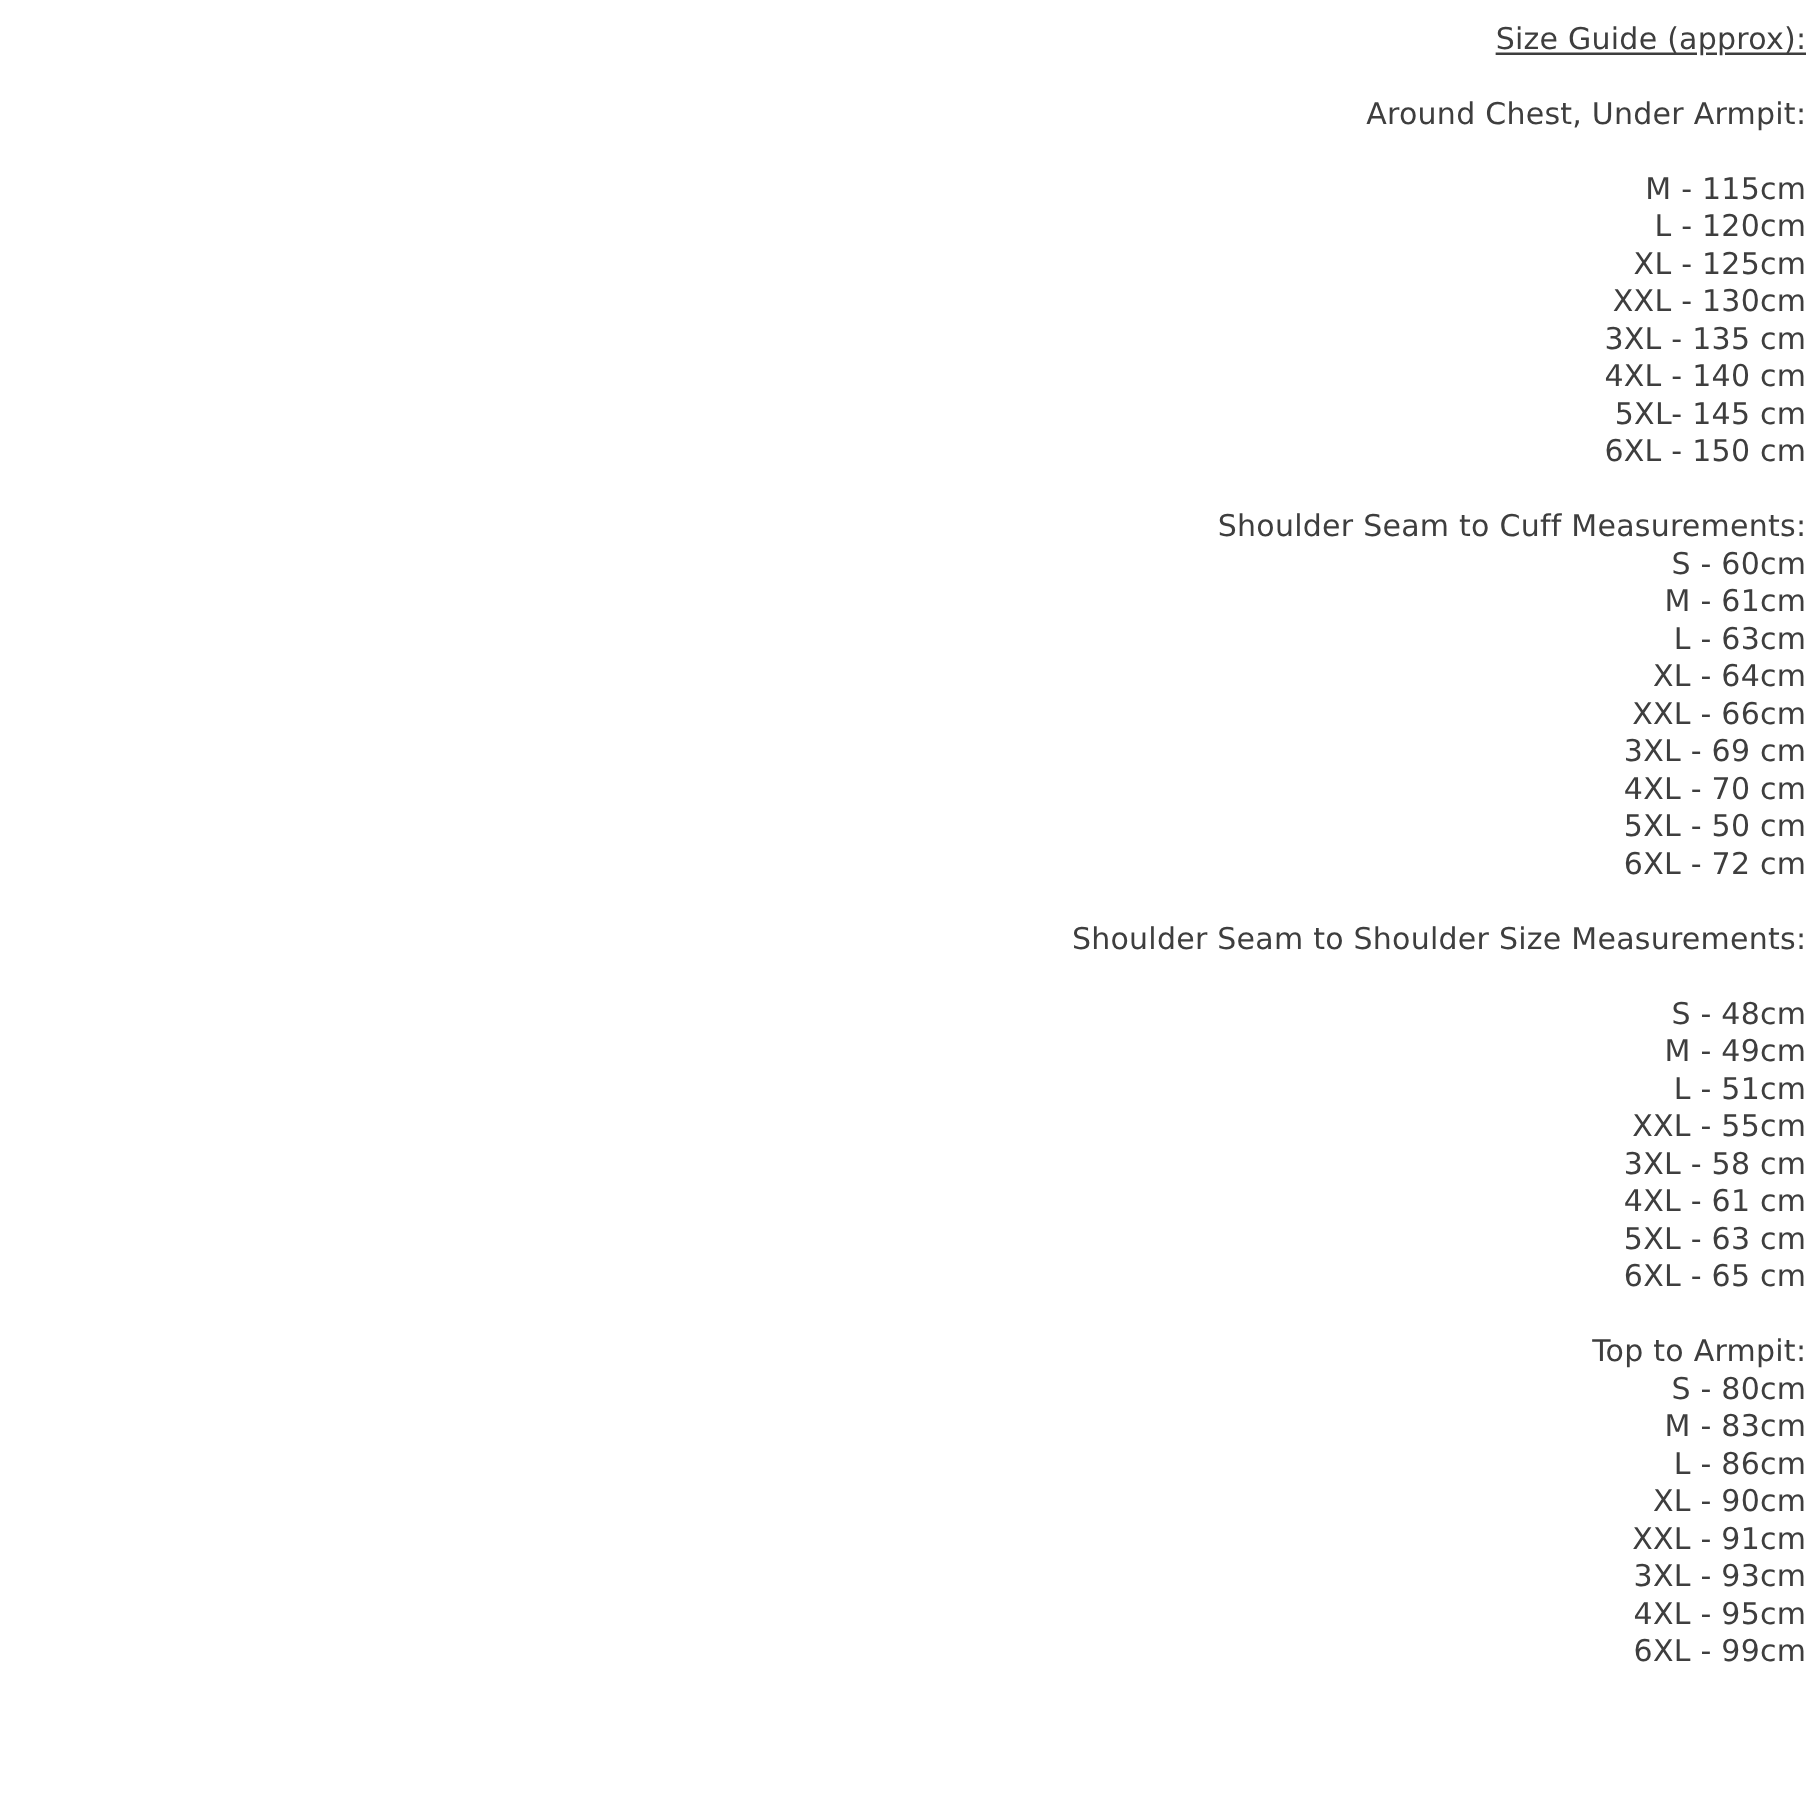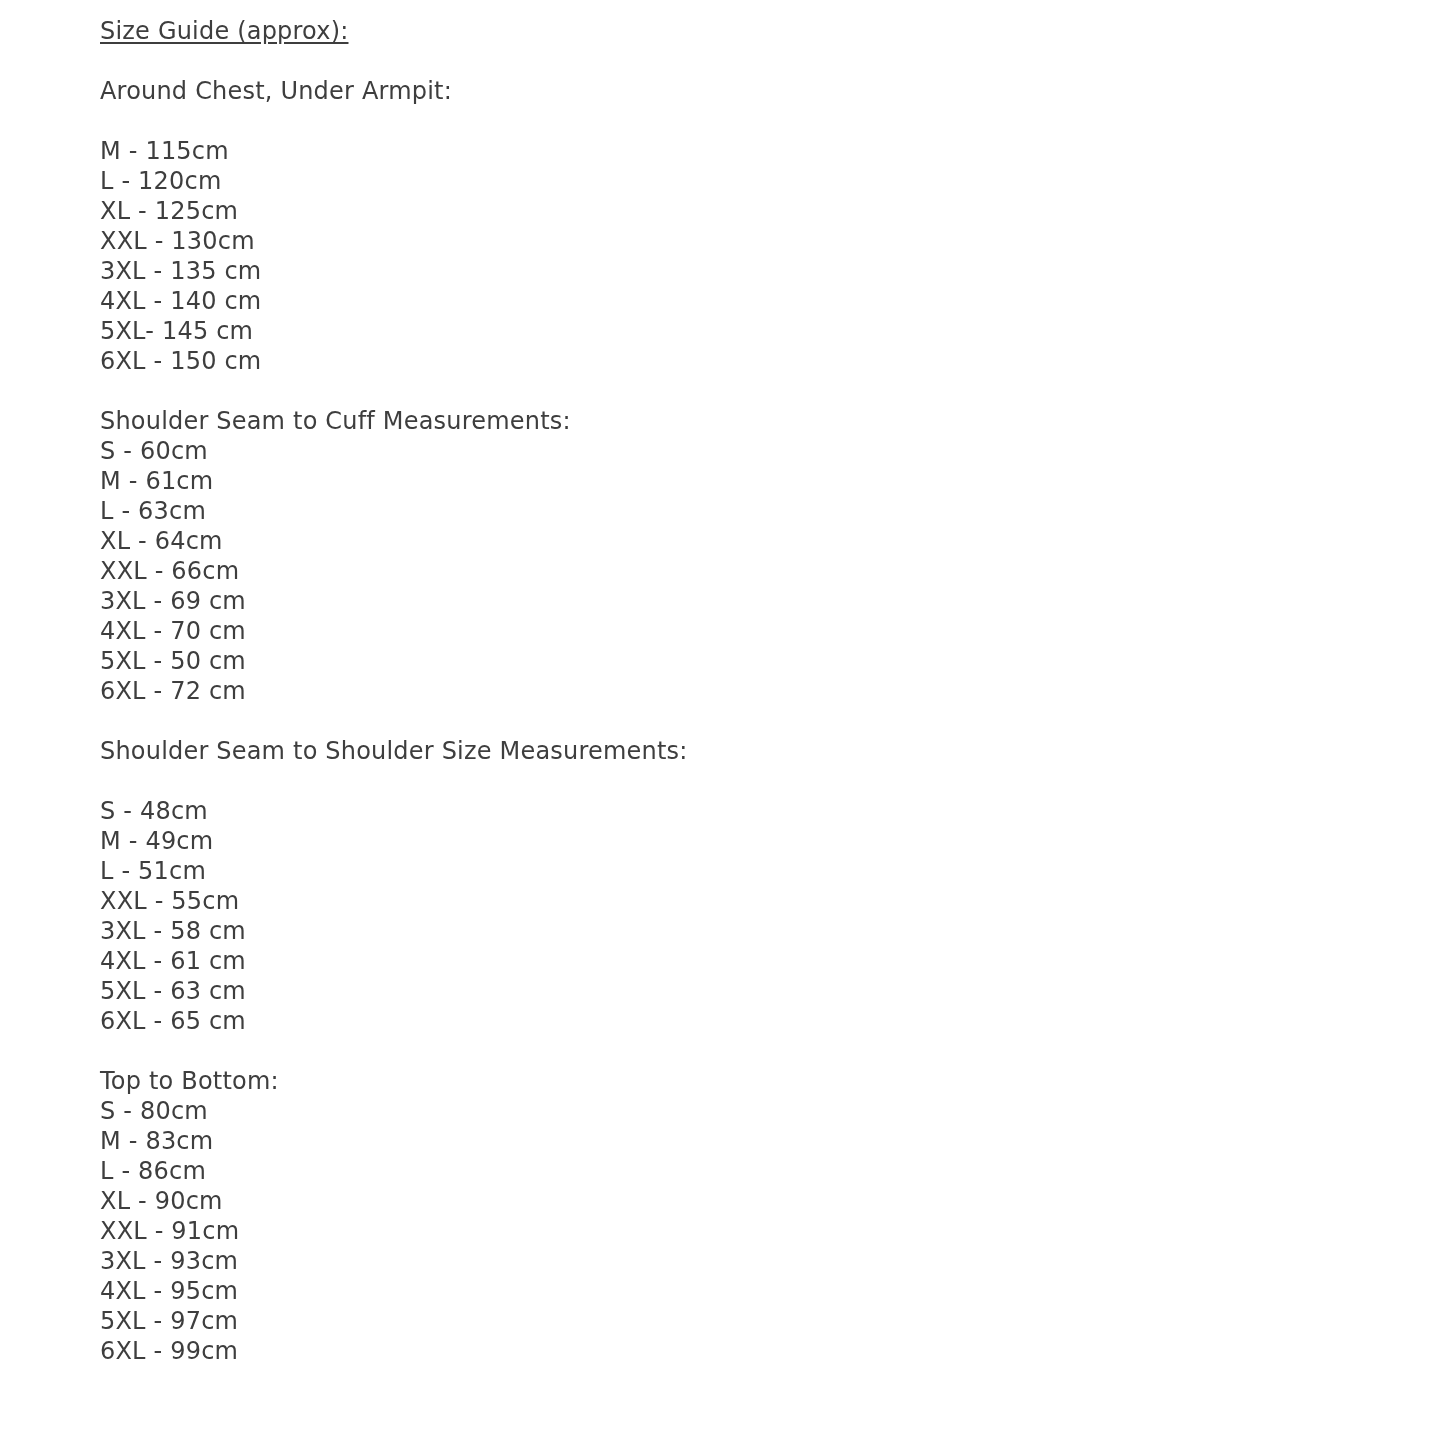--- a/index.html
+++ b/index.html
@@ -11,21 +11,21 @@
     width: 1445px;
     height: 1445px;
     overflow: hidden;
     font-family: "DejaVu Sans", "Liberation Sans", sans-serif;
     color: #3e3e3e;
   }
   .doc {
     box-sizing: border-box;
     margin-left: 100px;   
     padding-top: 16px;
-    text-align: left;
+    text-align: right;
   }
   .line {
     height: 30px;
     line-height: 30px;
     font-size: 24px;
     letter-spacing: 0.2px;
     white-space: pre;
   }
   .line.blank {
     
@@ -68,24 +68,23 @@
       <div class="line blank"></div>
       <div class="line item">S - 48cm</div>
       <div class="line item">M - 49cm</div>
       <div class="line item">L - 51cm</div>
       <div class="line item">XXL - 55cm</div>
       <div class="line item">3XL - 58 cm</div>
       <div class="line item">4XL - 61 cm</div>
       <div class="line item">5XL - 63 cm</div>
       <div class="line item">6XL - 65 cm</div>
       <div class="line blank"></div>
-      <div class="line heading">Top to Bottom:</div>
+      <div class="line heading">Top to Armpit:</div>
       <div class="line item">S - 80cm</div>
       <div class="line item">M - 83cm</div>
       <div class="line item">L - 86cm</div>
       <div class="line item">XL - 90cm</div>
       <div class="line item">XXL - 91cm</div>
       <div class="line item">3XL - 93cm</div>
       <div class="line item">4XL - 95cm</div>
-      <div class="line item">5XL - 97cm</div>
       <div class="line item">6XL - 99cm</div>
     </div>
 </div>
 
 </body></html>

